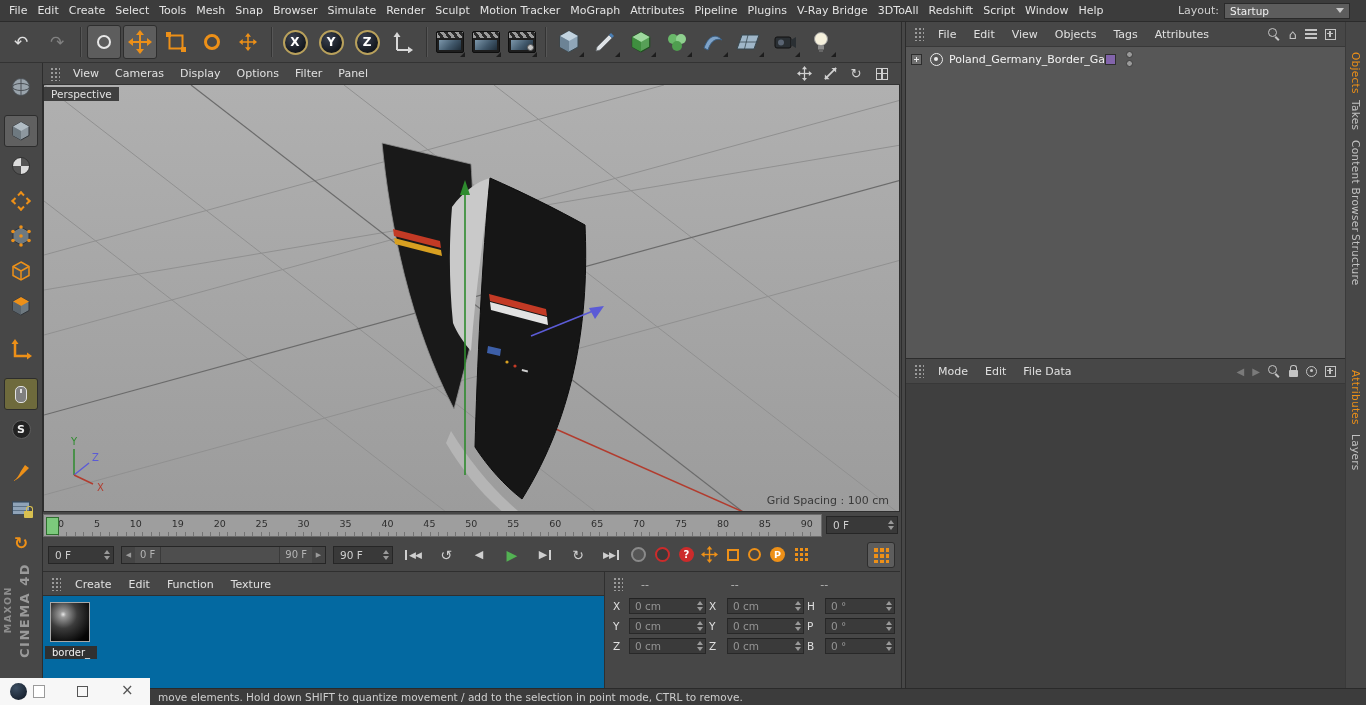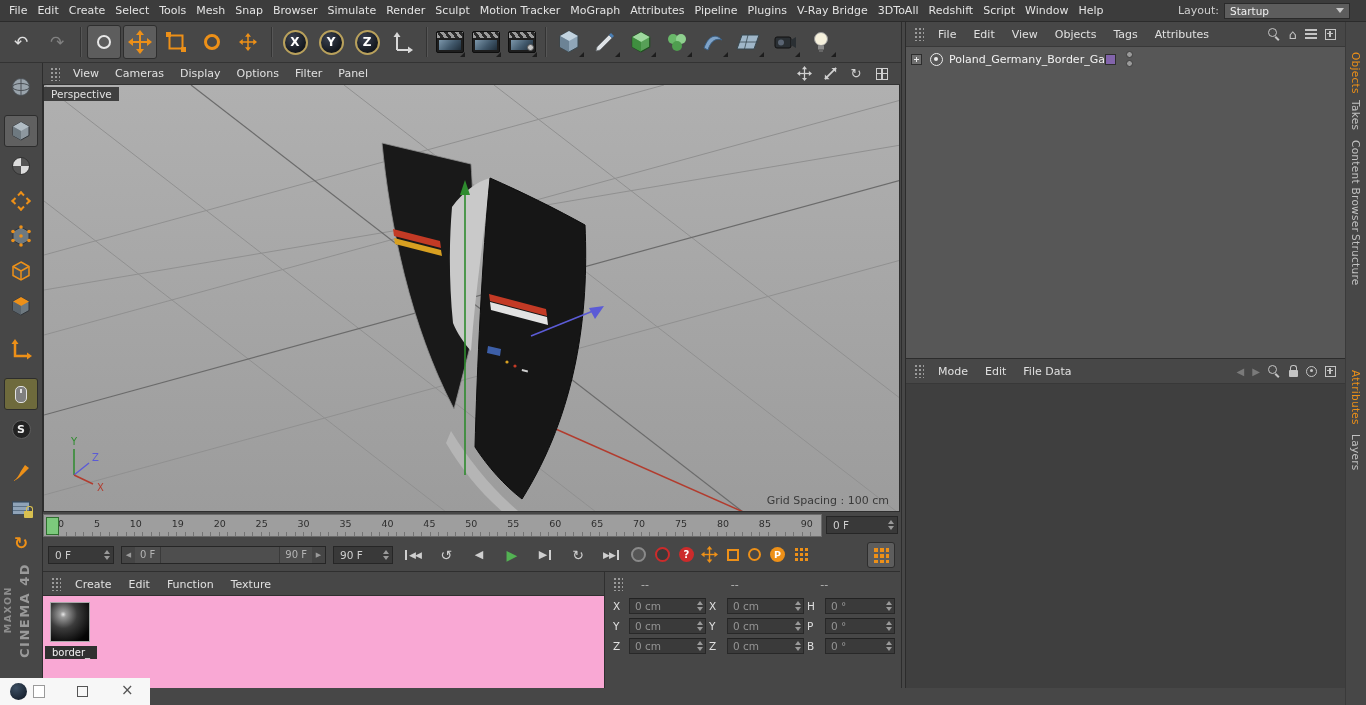--- a/index.html
+++ b/index.html
@@ -113,21 +113,21 @@
 .icon-addpanel::before{content:"";position:absolute;left:1px;top:3.2px;width:6px;height:1.5px;background:#c4c4c4}
 .icon-addpanel::after{content:"";position:absolute;left:3.2px;top:1px;width:1.5px;height:6px;background:#c4c4c4}
 .icon-lock{position:relative;width:9px;height:7px;background:#c4c4c4;border-radius:1px;margin-top:5px}
 .icon-lock::before{content:"";position:absolute;left:1px;top:-5px;width:5px;height:5px;border:1.5px solid #c4c4c4;border-bottom:none;border-radius:3px 3px 0 0}
 .icon-target{width:11px;height:11px;border:1.5px solid #c4c4c4;border-radius:50%;position:relative}
 .icon-target::after{content:"";position:absolute;left:2.6px;top:2.6px;width:3px;height:3px;border-radius:50%;background:#c4c4c4}
 .nav-chev{font-size:10px;color:#7a7a7a}
 
 
 #mat-panel{position:absolute;left:43px;top:572px;width:562px;height:116px;background:#474747;border-right:1px solid #2f2f2f}
-#mat-content{position:absolute;left:0;top:23px;right:0;bottom:0;background:#f9a8d4;border-top:1px solid #2f2f2f}
+#mat-content{position:absolute;left:0;top:23px;right:0;bottom:0;background:#0369a1;border-top:1px solid #2f2f2f}
 .mat-thumb{position:absolute;left:7px;top:6px;width:40px;height:40px;border:1px solid #a8a8a8;background:radial-gradient(circle at 32% 30%,#e8e8e8 0,#9a9a9a 3px,#3c3c3c 14px,#060606 30px,#000 100%)}
 .mat-name{position:absolute;left:2px;top:50px;width:52px;background:#303030;color:#f0f0f0;font-size:10px;text-align:center;padding:1px 0}
 
 
 #coord-panel{position:absolute;left:605px;top:572px;width:295px;height:116px;background:#474747}
 .coord-head-label{width:92px;font-size:11px;color:#b9b9b9;padding-left:12px}
 .coord-grid{display:grid;grid-template-columns:13px 77px 15px 77px 15px 70px;column-gap:3px;row-gap:4px;align-items:center;padding:2px 6px 2px 8px;font-size:10.5px}
 .clabel{color:#e0e0e0}
 .cfield{height:16px;background:#3a3a3a;border:1px solid #282828;border-top-color:#222;display:flex;align-items:center;padding:0 2px 0 5px;color:#949494;font-size:10.5px}
 .coord-bottom{display:flex;align-items:center;padding:5px 10px 0 10px}
@@ -768,20 +768,23 @@
     <span class="vtab active" style="top:30px">Objects</span>
     <span class="vtab" style="top:78px">Takes</span>
     <span class="vtab" style="top:118px">Content Browser</span>
     <span class="vtab" style="top:212px">Structure</span>
     <span class="vtab active" style="top:348px">Attributes</span>
     <span class="vtab" style="top:412px">Layers</span>
   </div>
 
   <div id="vsplit"></div>
 
+  <div id="statusbar">
+    <span>move elements. Hold down SHIFT to quantize movement / add to the selection in point mode, CTRL to remove.</span>
+  </div>
 
   <div id="overlay-window">
     <span class="ov-circle"></span>
     <span class="ov-page"></span>
     <span class="ov-max"></span>
     <span class="ov-close">×</span>
   </div>
 
 </div>
 

